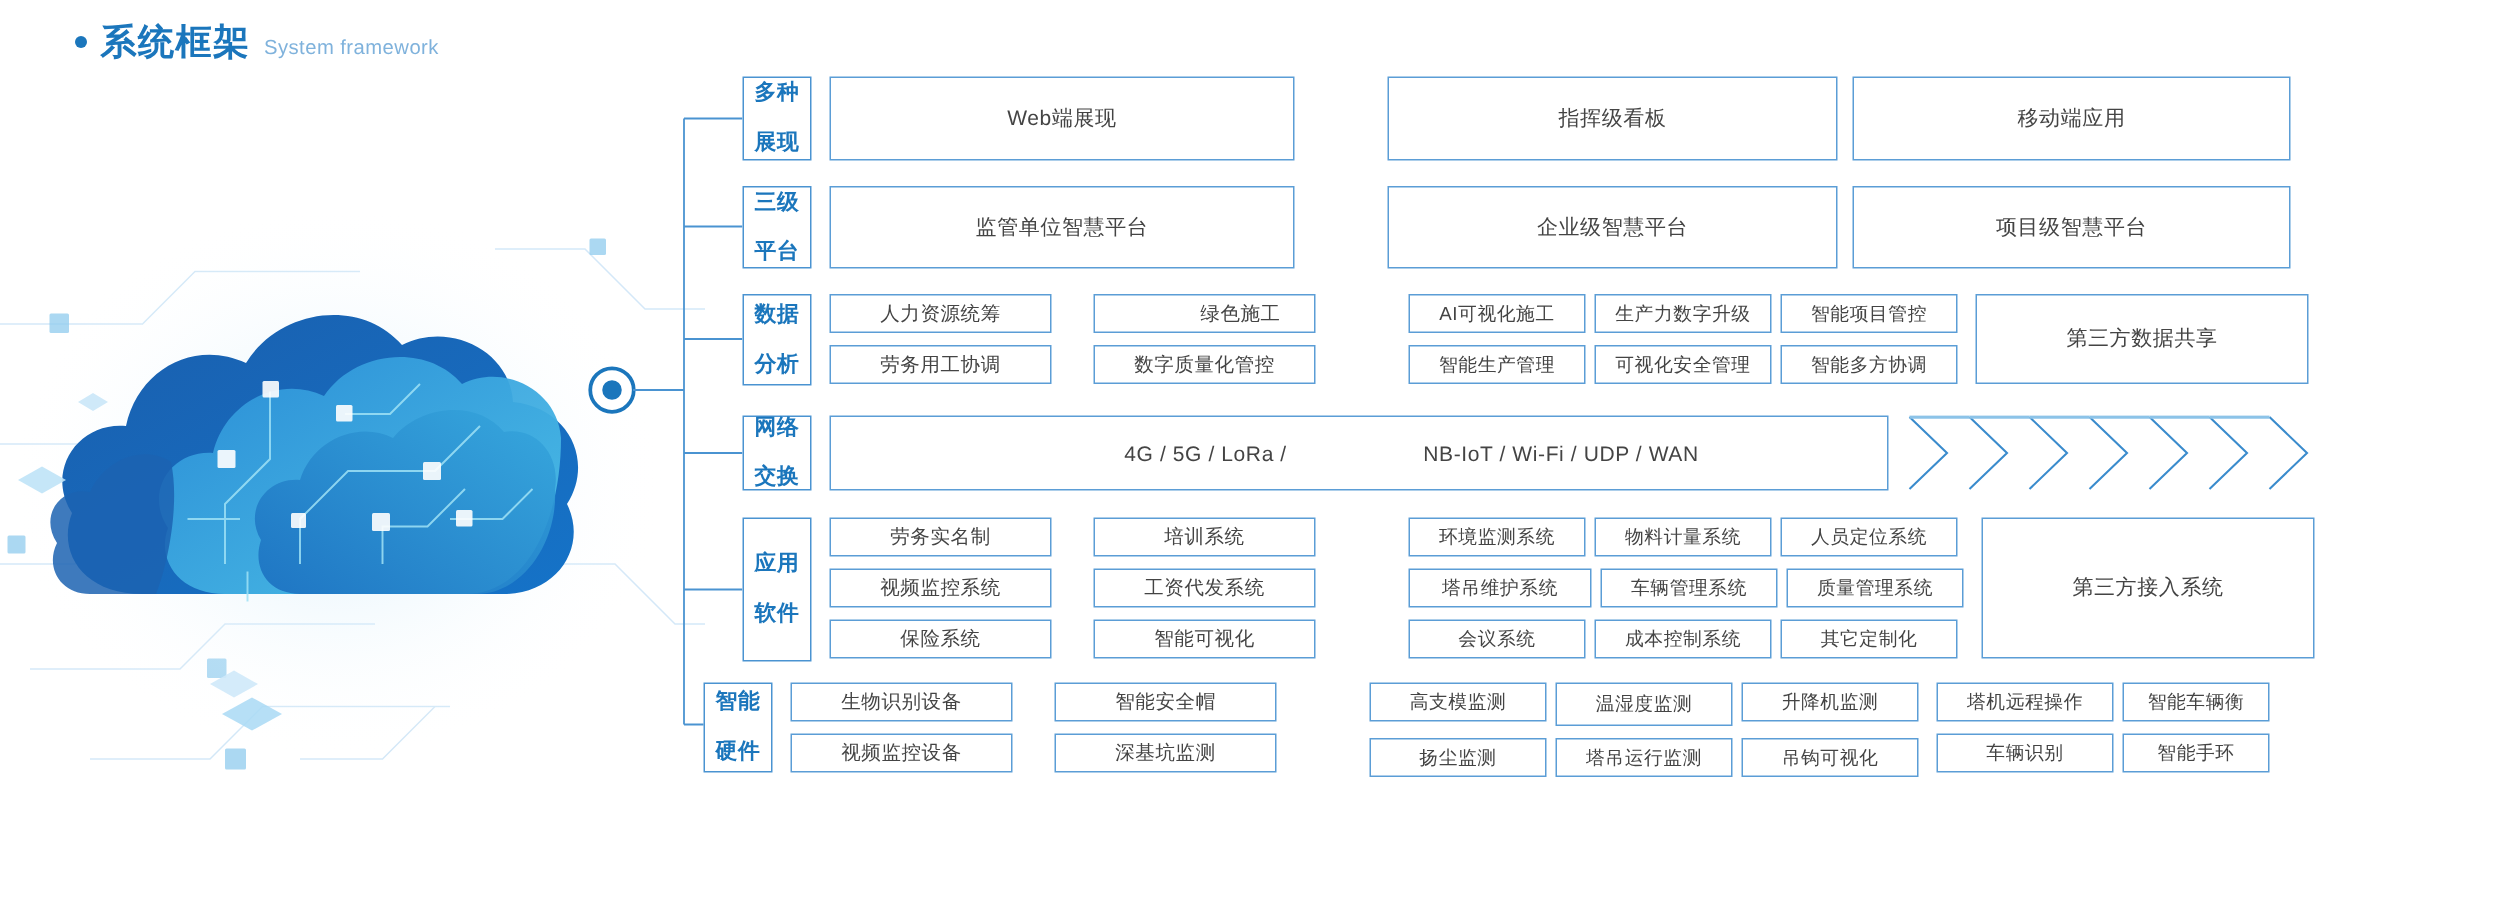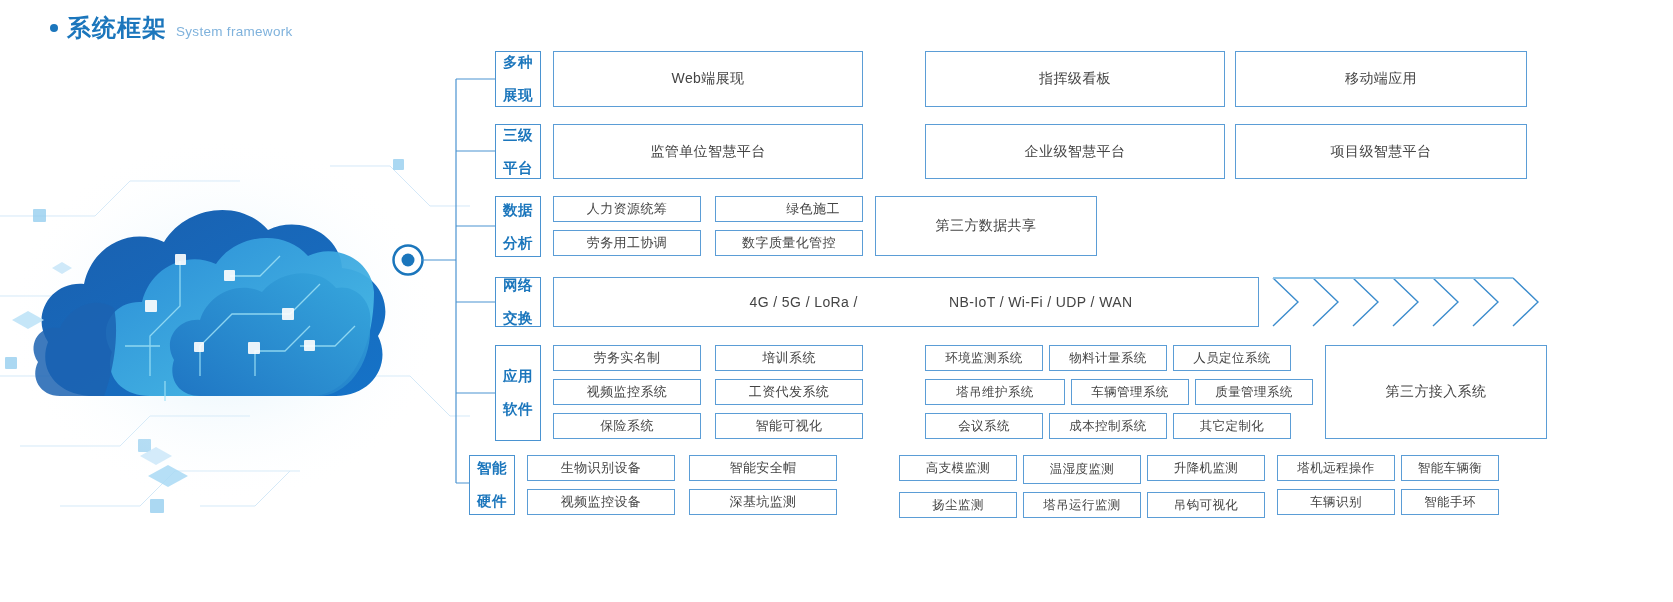--- a/index.html
+++ b/index.html
@@ -44,21 +44,21 @@
 
   .box {
     border: 1px solid #5b9dd6; background: #fff; color: #444;
     display: flex; align-items: center; justify-content: center;
     text-align: center; font-size: 14px; letter-spacing: .4px;
   }
   .box.small { font-size: 13px; }
   .box.tiny { font-size: 12.5px; }
 
   .group { display: flex; flex-direction: column; gap: 8px; }
-  .gline { display: flex; gap: 14px; }
+  .gline { display: flex; gap: 28px; }
 
   
   .chevrons { position: absolute; display: flex; align-items: center; }
 </style>
 </head>
 <body>
 
 <div id="root">
 
   <div class="section-head">
@@ -204,20 +204,32 @@
         <div class="gline">
           <div class="box small" style="width:148px;height:26px;">人力资源统筹</div>
           <div class="box small" style="width:148px;height:26px;padding-left:48px;">绿色施工</div>
         </div>
         <div class="gline">
           <div class="box small" style="width:148px;height:26px;">劳务用工协调</div>
           <div class="box small" style="width:148px;height:26px;">数字质量化管控</div>
         </div>
       </div>
 
+      <div class="group" style="margin-left:62px;">
+        <div class="gline" style="gap:6px;">
+          <div class="box tiny" style="width:118px;height:26px;">AI可视化施工</div>
+          <div class="box tiny" style="width:118px;height:26px;">生产力数字升级</div>
+          <div class="box tiny" style="width:118px;height:26px;">智能项目管控</div>
+        </div>
+        <div class="gline" style="gap:6px;">
+          <div class="box tiny" style="width:118px;height:26px;">智能生产管理</div>
+          <div class="box tiny" style="width:118px;height:26px;">可视化安全管理</div>
+          <div class="box tiny" style="width:118px;height:26px;">智能多方协调</div>
+        </div>
+      </div>
 
       <div class="box" style="width:222px; height:60px; margin-left:12px;">第三方数据共享</div>
     </div>
   </div>
 
   <div class="row" style="left:495px; top:277px; width:1178px; height:50px;">
     <div class="rowlabel">
       <span>网络</span>
       <span>交换</span>
     </div>
@@ -268,21 +280,21 @@
           <div class="box small" style="width:148px;height:26px;">智能可视化</div>
         </div>
       </div>
       <div class="group" style="margin-left:62px;">
         <div class="gline" style="gap:6px;">
           <div class="box tiny" style="width:118px;height:26px;">环境监测系统</div>
           <div class="box tiny" style="width:118px;height:26px;">物料计量系统</div>
           <div class="box tiny" style="width:118px;height:26px;">人员定位系统</div>
         </div>
         <div class="gline" style="gap:6px;">
-          <div class="box tiny" style="width:140px;height:26px;">塔吊维护系统</div>
+          <div class="box tiny" style="width:122px;height:26px;">塔吊维护系统</div>
           <div class="box tiny" style="width:118px;height:26px;">车辆管理系统</div>
           <div class="box tiny" style="width:118px;height:26px;">质量管理系统</div>
         </div>
         <div class="gline" style="gap:6px;">
           <div class="box tiny" style="width:118px;height:26px;">会议系统</div>
           <div class="box tiny" style="width:118px;height:26px;">成本控制系统</div>
           <div class="box tiny" style="width:118px;height:26px;">其它定制化</div>
         </div>
       </div>
       <div class="box" style="width:222px; height:94px; margin-left:12px;">第三方接入系统</div>

